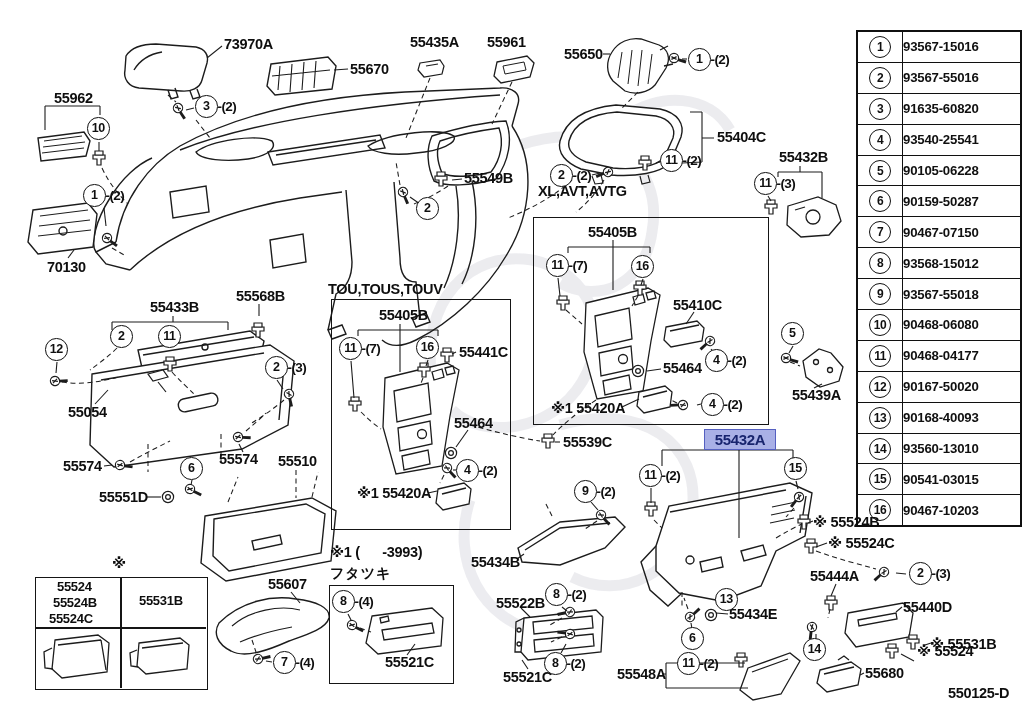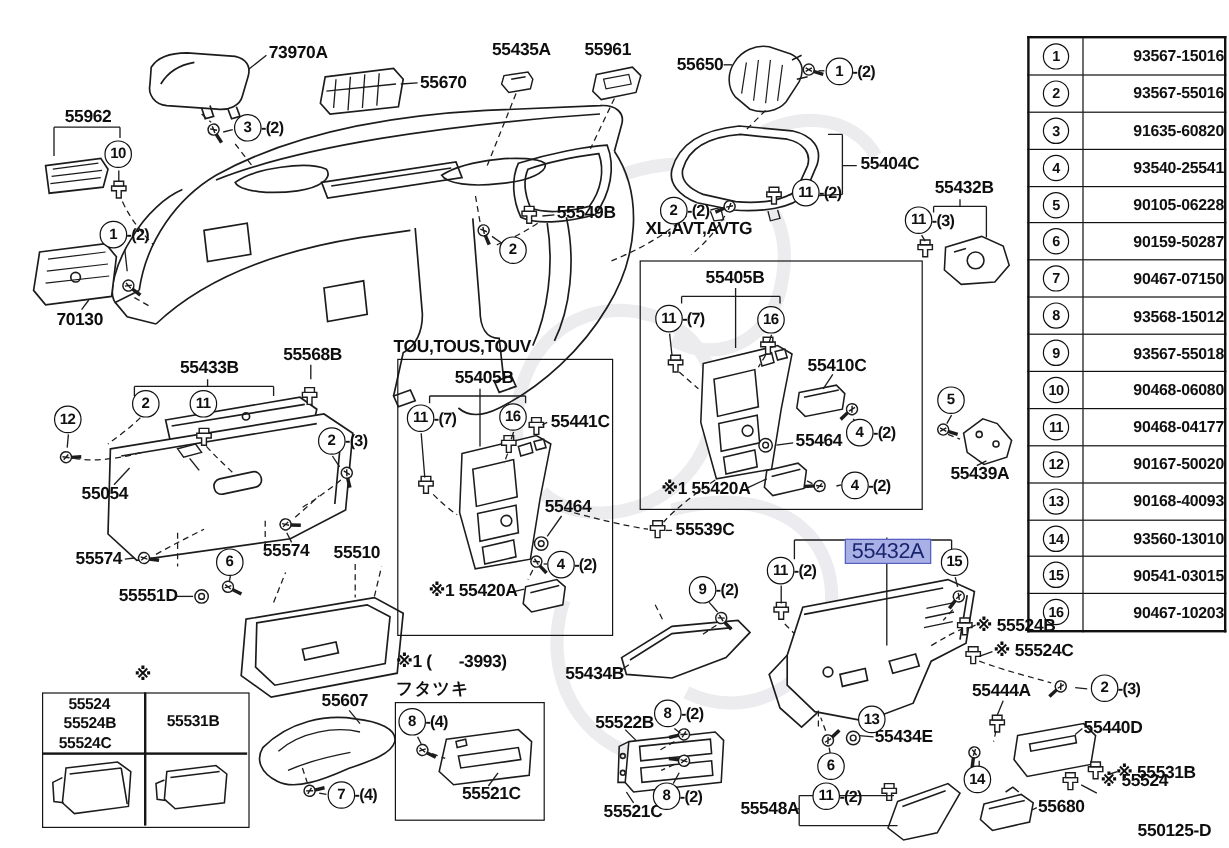--- a/index.html
+++ b/index.html
@@ -13,25 +13,25 @@
   .gbox{position:absolute;z-index:2;border:1.6px solid #151515;}
   .divv{position:absolute;z-index:2;background:#151515;}
   .callout{position:absolute;z-index:3;display:flex;align-items:center;font-weight:bold;}
   .cnum{display:flex;align-items:center;justify-content:center;width:20.5px;height:20.5px;
         border:1.9px solid #101010;border-radius:50%;font-size:12.5px;background:#fff;letter-spacing:-0.5px;}
   .csuf{font-size:13.5px;margin-left:0px;letter-spacing:-0.6px;white-space:pre;}
   table.parts{position:absolute;z-index:3;left:856px;top:30px;width:166px;border-collapse:collapse;
               table-layout:fixed;background:#fff;border:2.2px solid #101010;}
   table.parts td{border:1.7px solid #101010;height:29.9px;padding:0;vertical-align:middle;}
   td.cellnum{width:44px;text-align:center;}
-  td.cellpart{text-align:right;font-weight:bold;font-size:13.2px;letter-spacing:-0.2px;}
+  td.cellpart{text-align:left;font-weight:bold;font-size:13.2px;letter-spacing:-0.2px;}
   .circ{display:inline-flex;align-items:center;justify-content:center;width:20px;height:20px;
         border:1.8px solid #101010;border-radius:50%;font-weight:bold;font-size:12px;letter-spacing:-0.5px;}
   .hl{position:absolute;z-index:4;width:70px;height:19px;display:flex;align-items:center;justify-content:center;
-      font-weight:normal;font-size:18px;border:1.5px solid #5560c0;color:#18246e;letter-spacing:-0.3px;margin-top:20px;}
+      font-weight:bold;font-size:15px;border:1.5px solid #5560c0;color:#18246e;letter-spacing:-0.3px;}
 </style>
 </head>
 <body>
 
 <div class="stage">
 
   <svg class="art" width="1024" height="707" viewBox="0 0 1024 707">
     <defs>
       <g id="g-screw" fill="#fff" stroke="#1c1c1c" stroke-width="1.2">
         <circle cx="0" cy="0" r="4.6"></circle>

